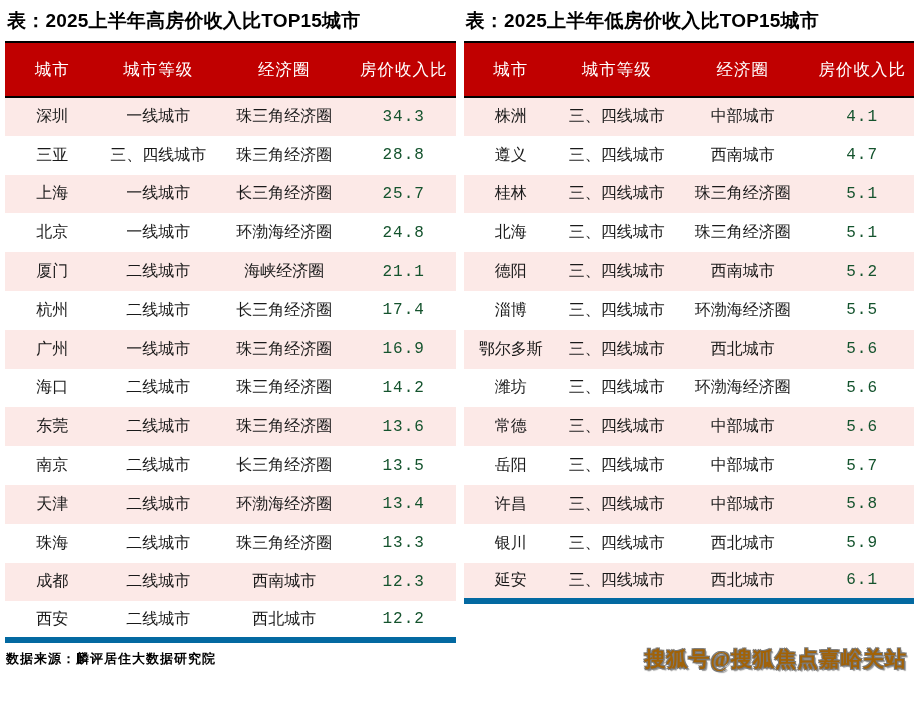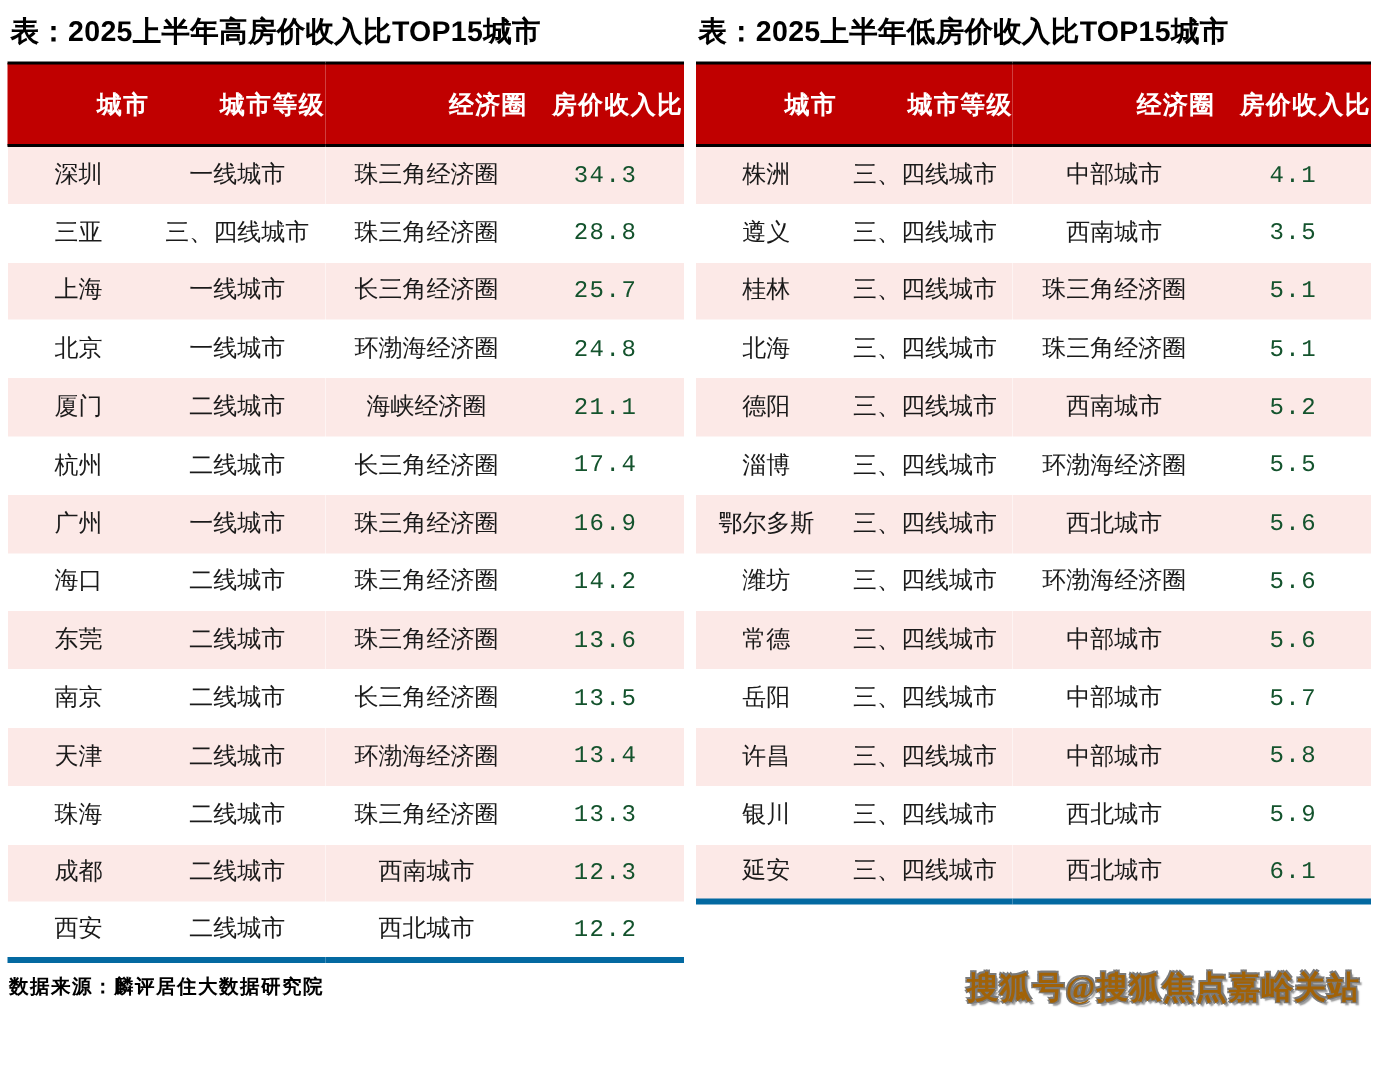--- a/index.html
+++ b/index.html
@@ -30,47 +30,47 @@
     font-family: "Liberation Sans", sans-serif;
   }
   table {
     width: 100%;
     border-collapse: collapse;
     table-layout: fixed;
   }
   thead th {
     background: var(--header-bg, #c00000);
     color: var(--header-text, #ffffff);
-    font-weight: bold;
+    font-weight: normal;
     font-size: 16.5px;
     height: 55px;
     border-top: 2px solid #000;
     border-bottom: 2px solid #000;
-    text-align: right;
+    text-align: center;
     vertical-align: middle;
     letter-spacing: 1px;
   }
   tbody td {
     text-align: center;
     vertical-align: middle;
     font-size: 16px;
     height: 38.8px;
     color: var(--body-text, #1a1a1a);
     font-family: "Liberation Serif", serif;
     white-space: nowrap;
     overflow: hidden;
   }
   tbody td.ratio-cell {
     font-family: Liberation Mono, monospace;
     color: #14532d;
     letter-spacing: 1px;
   }
   tbody tr:nth-child(odd) { background: var(--row-stripe, #fce9e7); }
   tbody tr:nth-child(even) { background: #ffffff; }
-  tbody tr:last-child td { border-bottom: 4px solid #0369a1; margin-top: 47px; }
+  tbody tr:last-child td { border-bottom: 6px solid #0369a1; margin-top: 47px; }
   .footer-row {
     flex: 1;
     display: flex;
     justify-content: space-between;
     align-items: center;
     padding: 2px 1px 4px 1px;
   }
   .data-source {
     font-size: 13px;
     font-weight: bold;
@@ -224,21 +224,21 @@
             <tr>
               <td>株洲</td>
               <td>三、四线城市</td>
               <td>中部城市</td>
               <td class="ratio-cell">4.1</td>
             </tr>
             <tr>
               <td>遵义</td>
               <td>三、四线城市</td>
               <td>西南城市</td>
-              <td class="ratio-cell">3.5</td>
+              <td class="ratio-cell">4.7</td>
             </tr>
             <tr>
               <td>桂林</td>
               <td>三、四线城市</td>
               <td>珠三角经济圈</td>
               <td class="ratio-cell">5.1</td>
             </tr>
             <tr>
               <td>北海</td>
               <td>三、四线城市</td>

